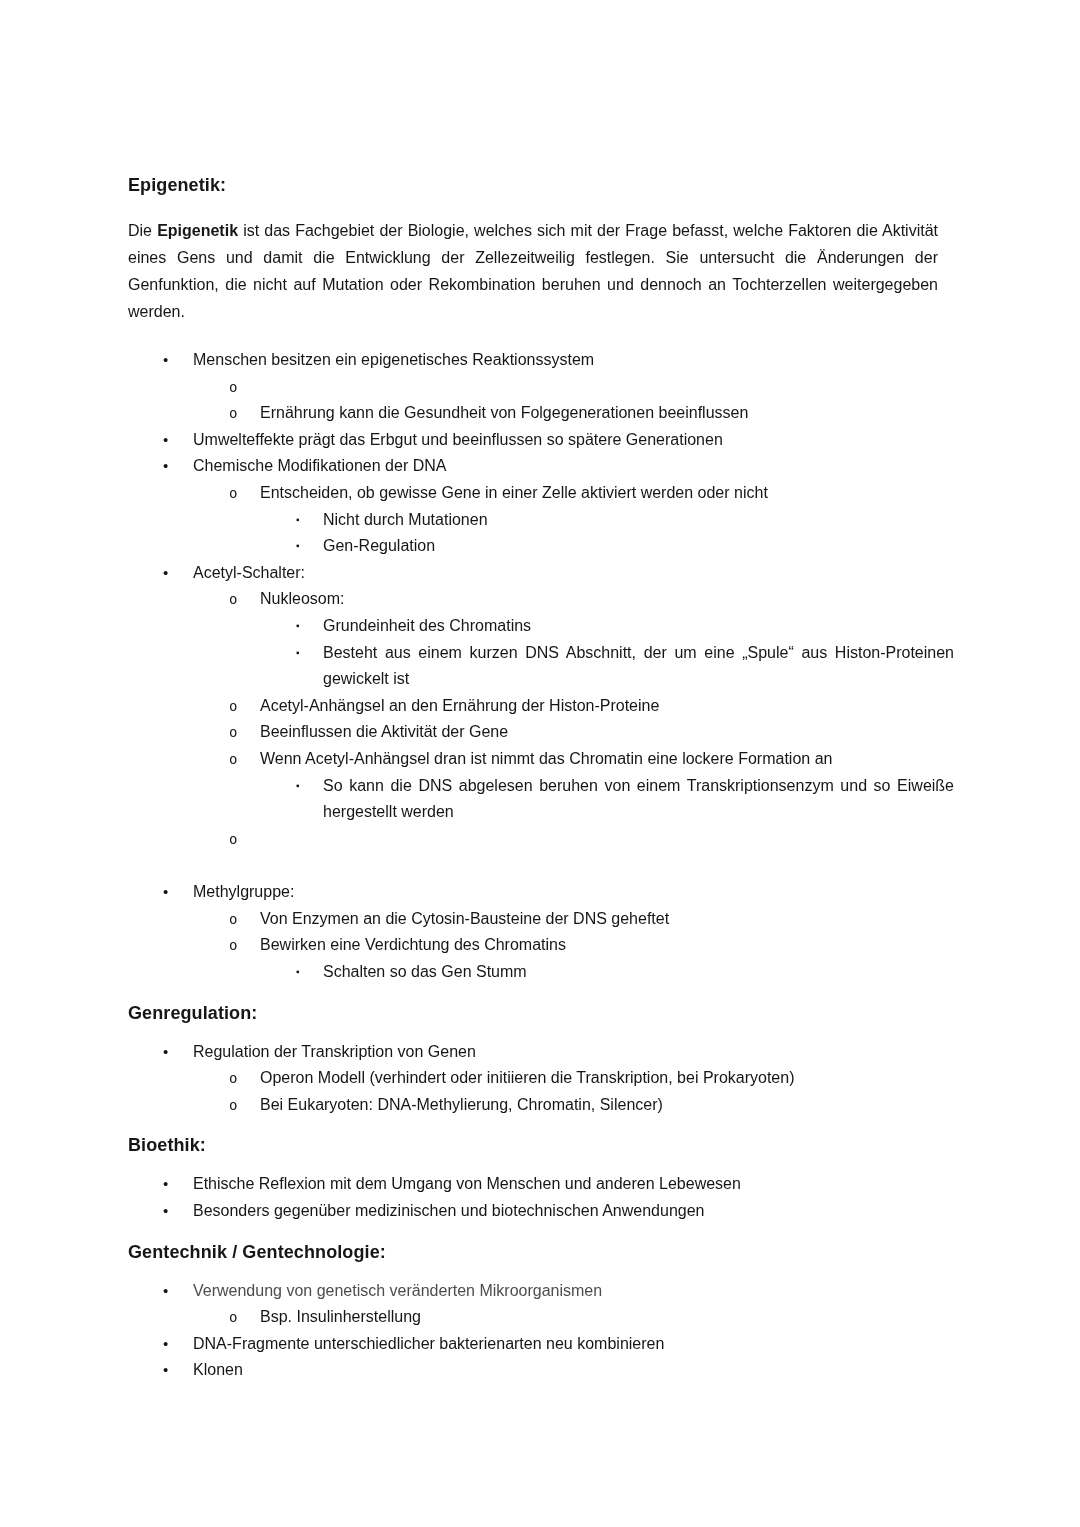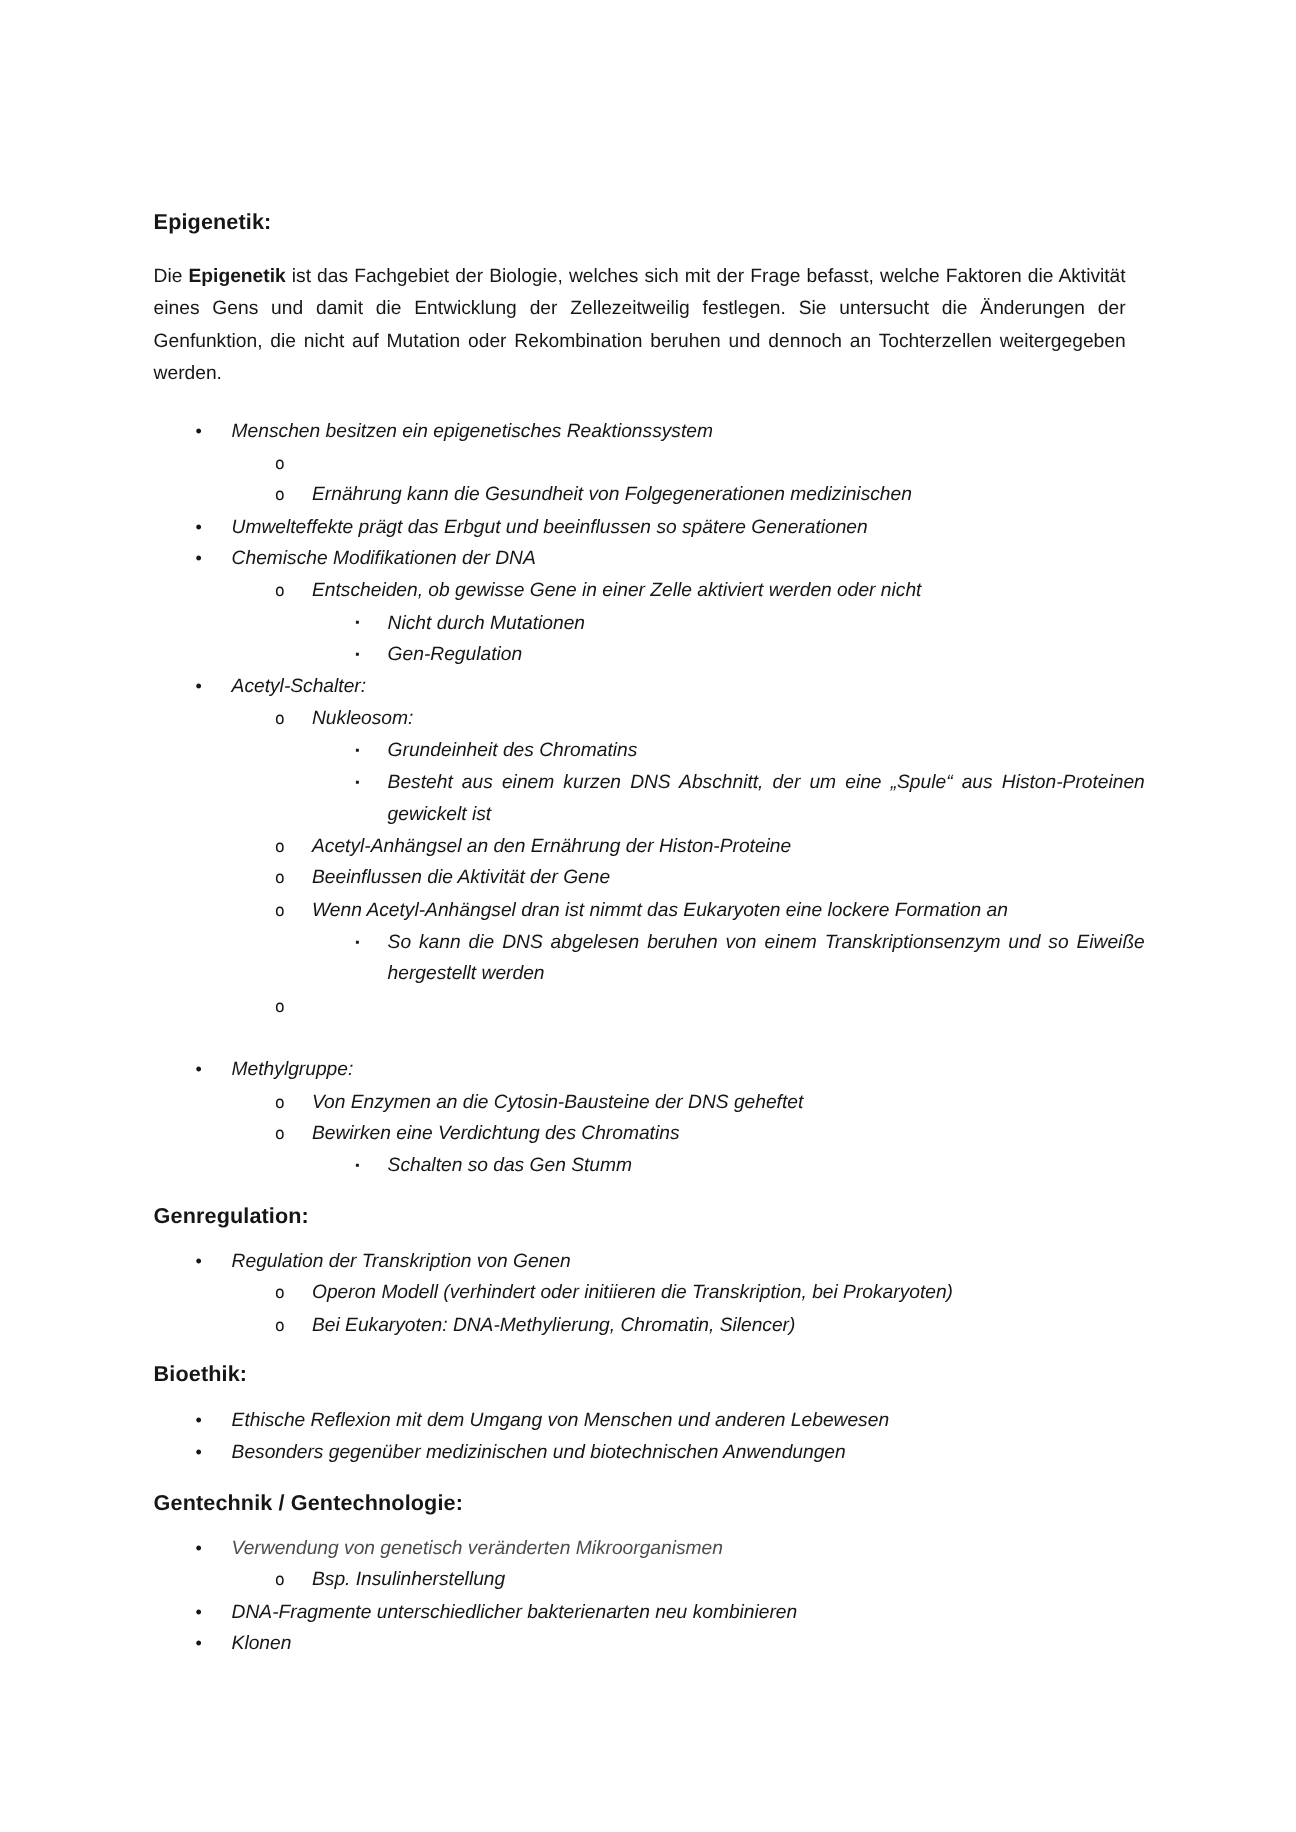--- a/index.html
+++ b/index.html
@@ -41,21 +41,21 @@
     line-height: 26.6px;
     text-align: justify;
   }
   .li .marker { display: block; }
   .l1 { padding-left: 35px; }
   .l1 > .marker { flex: 0 0 30px; }
   .l2 { padding-left: 101px; }
   .l2 > .marker { flex: 0 0 31px; }
   .l3 { padding-left: 168px; }
   .l3 > .marker { flex: 0 0 27px; }
-  .txt { flex: 1 1 auto; min-width: 0; font-style: italic; }
+  .txt { flex: 1 1 auto; min-width: 0; }
   .m1 { font-size: 15px; }
   .m2 { font-family: "DejaVu Sans Mono", monospace; font-size: 14px; }
   .m3 { font-size: 10px; }
   .muted .txt { color: var(--muted, #4d4d4d); }
   .spacer { height: 27px; }
   b { font-weight: bold; }
 </style>
 </head>
 <body>
 
@@ -67,21 +67,21 @@
     <div class="list">
         <div class="li l1">
           <span class="marker m1">•</span>
           <div class="txt">Menschen besitzen ein epigenetisches Reaktionssystem</div>
         </div>
         <div class="li l2">
           <span class="marker m2">o</span>
         </div>
         <div class="li l2">
           <span class="marker m2">o</span>
-          <div class="txt">Ernährung kann die Gesundheit von Folgegenerationen medizinischen</div>
+          <div class="txt">Ernährung kann die Gesundheit von Folgegenerationen beeinflussen</div>
         </div>
         <div class="li l1">
           <span class="marker m1">•</span>
           <div class="txt">Umwelteffekte prägt das Erbgut und beeinflussen so spätere Generationen</div>
         </div>
         <div class="li l1">
           <span class="marker m1">•</span>
           <div class="txt">Chemische Modifikationen der DNA</div>
         </div>
         <div class="li l2">
@@ -115,21 +115,21 @@
         <div class="li l2">
           <span class="marker m2">o</span>
           <div class="txt">Acetyl-Anhängsel an den Ernährung der Histon-Proteine</div>
         </div>
         <div class="li l2">
           <span class="marker m2">o</span>
           <div class="txt">Beeinflussen die Aktivität der Gene</div>
         </div>
         <div class="li l2">
           <span class="marker m2">o</span>
-          <div class="txt">Wenn Acetyl-Anhängsel dran ist nimmt das Eukaryoten eine lockere Formation an</div>
+          <div class="txt">Wenn Acetyl-Anhängsel dran ist nimmt das Chromatin eine lockere Formation an</div>
         </div>
         <div class="li l3">
           <span class="marker m3">▪</span>
           <div class="txt">So kann die DNS abgelesen beruhen von einem Transkriptionsenzym und so Eiweiße hergestellt werden</div>
         </div>
         <div class="li l2">
           <span class="marker m2">o</span>
         </div>
         <div class="spacer"></div>
         <div class="li l1">

